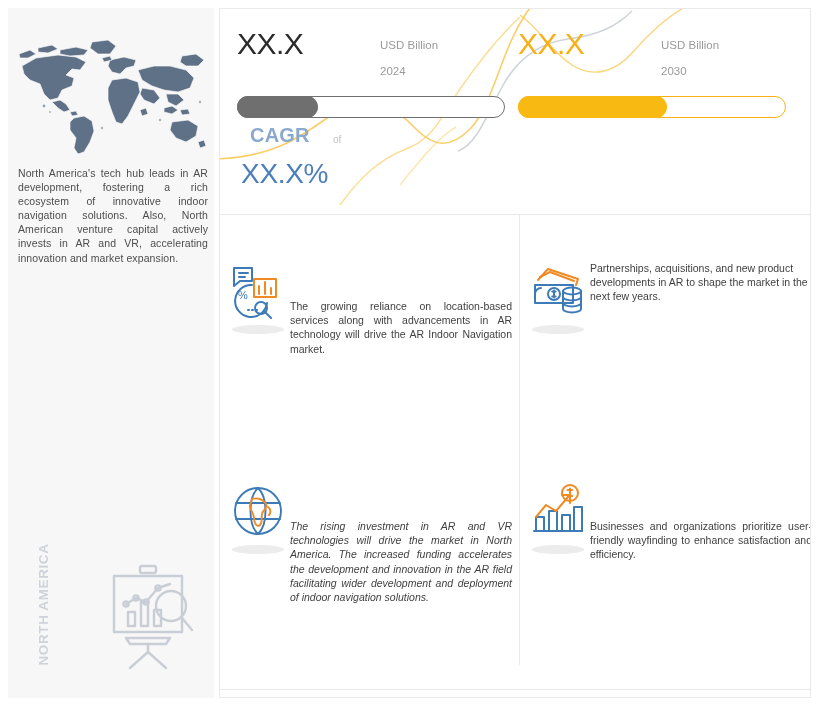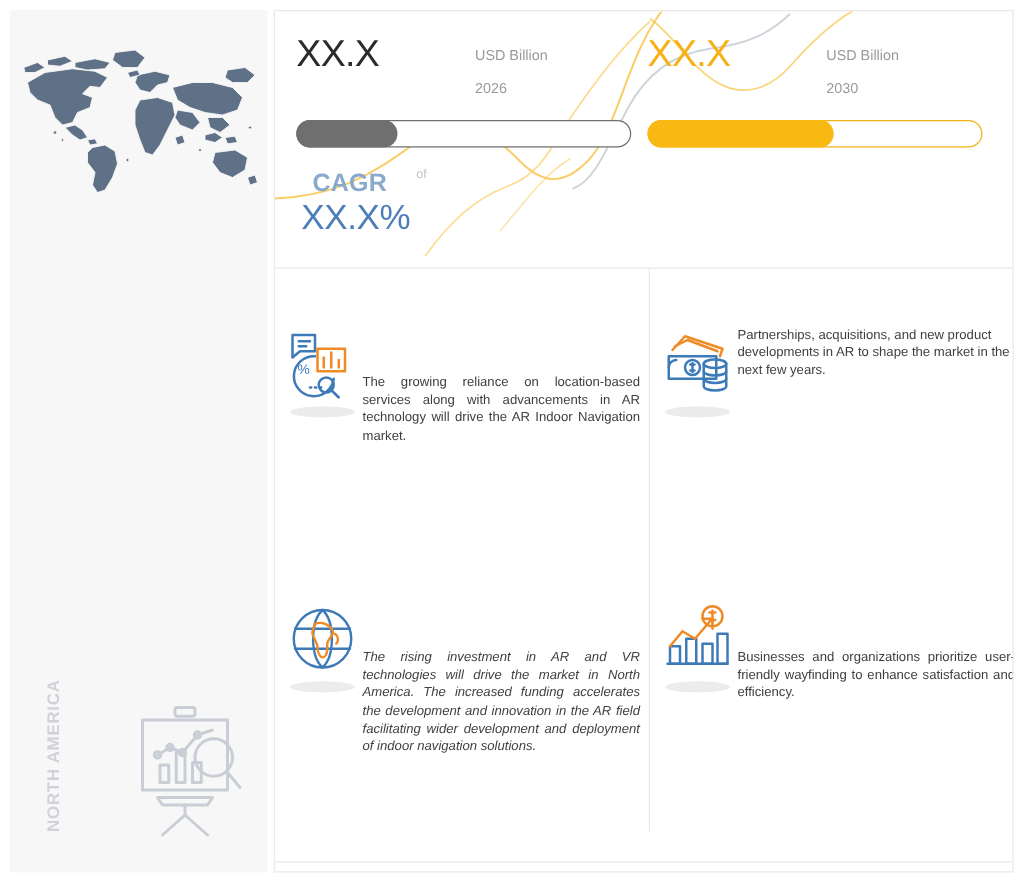--- a/index.html
+++ b/index.html
@@ -168,21 +168,21 @@
   .cagr-block {
     position: absolute;
     left: 18px;
     top: 115px;
     width: 125px;
     height: 72px;
   }
   .cagr-word {
     position: absolute;
     left: 12px;
-    top: 12px;
+    top: 0px;
     font-size: 20px;
     font-weight: bold;
     color: #8aa9cc;
     letter-spacing: 0.2px;
   }
   .cagr-of {
     position: absolute;
     left: 95px;
     top: 10px;
     font-size: 10px;
@@ -328,20 +328,21 @@
 
           <circle cx="30" cy="70" r="1.4"></circle>
           <circle cx="36" cy="76" r="1.1"></circle>
           <circle cx="88" cy="92" r="1.2"></circle>
           <circle cx="146" cy="84" r="1.2"></circle>
           <circle cx="186" cy="66" r="1.2"></circle>
         </g>
       </svg>
     </div>
 
+    <div class="region-paragraph">North America's tech hub leads in AR development, fostering a rich ecosystem of innovative indoor navigation solutions. Also, North American venture capital actively invests in AR and VR, accelerating innovation and market expansion.</div>
 
     <div class="vertical-region-label">NORTH AMERICA</div>
 
     <div class="easel-icon">
       <svg viewBox="0 0 105 110" xmlns="http://www.w3.org/2000/svg" aria-hidden="true">
         <g fill="none" stroke="#c9ced6" stroke-width="2.4" stroke-linecap="round" stroke-linejoin="round">
           <rect x="44" y="6" width="16" height="7" rx="2"></rect>
           <path d="M18 16 L86 16 L86 72 L18 72 Z"></path>
           <path d="M30 78 L74 78 L70 84 L34 84 Z"></path>
           <path d="M52 84 L52 92"></path>
@@ -372,21 +373,21 @@
           <path d="M120 196 C 140 168, 160 150, 186 140 C 214 130, 222 106, 240 80 C 258 54, 276 30, 300 8" fill="none" stroke="#f8c64b" stroke-width="1.4" opacity="0.6"></path>
           <path d="M238 142 C 256 136, 266 108, 282 78 C 296 52, 318 34, 348 30 C 378 26, 396 18, 412 2" fill="none" stroke="#c9ced6" stroke-width="1.5" opacity="0.9"></path>
           <path d="M300 6 C 320 20, 330 42, 352 56 C 374 70, 396 62, 412 44 C 428 26, 444 10, 462 0" fill="none" stroke="#f8c64b" stroke-width="1.4" opacity="0.75"></path>
           <path d="M180 176 C 200 152, 216 130, 236 118" fill="none" stroke="#f8c64b" stroke-width="1.2" opacity="0.5"></path>
         </svg>
       </div>
 
       <div class="stat-block left">
         <div class="stat-value dark">XX.X</div>
         <div class="stat-unit">USD Billion</div>
-        <div class="stat-year">2026</div>
+        <div class="stat-year">2024</div>
         <div class="progress-track dark-track">
           <div class="progress-fill dark-fill" id="fill-base" style="width: 81px;"></div>
         </div>
       </div>
 
       <div class="stat-block right">
         <div class="stat-value amber">XX.X</div>
         <div class="stat-unit">USD Billion</div>
         <div class="stat-year">2030</div>
         <div class="progress-track amber-track">

